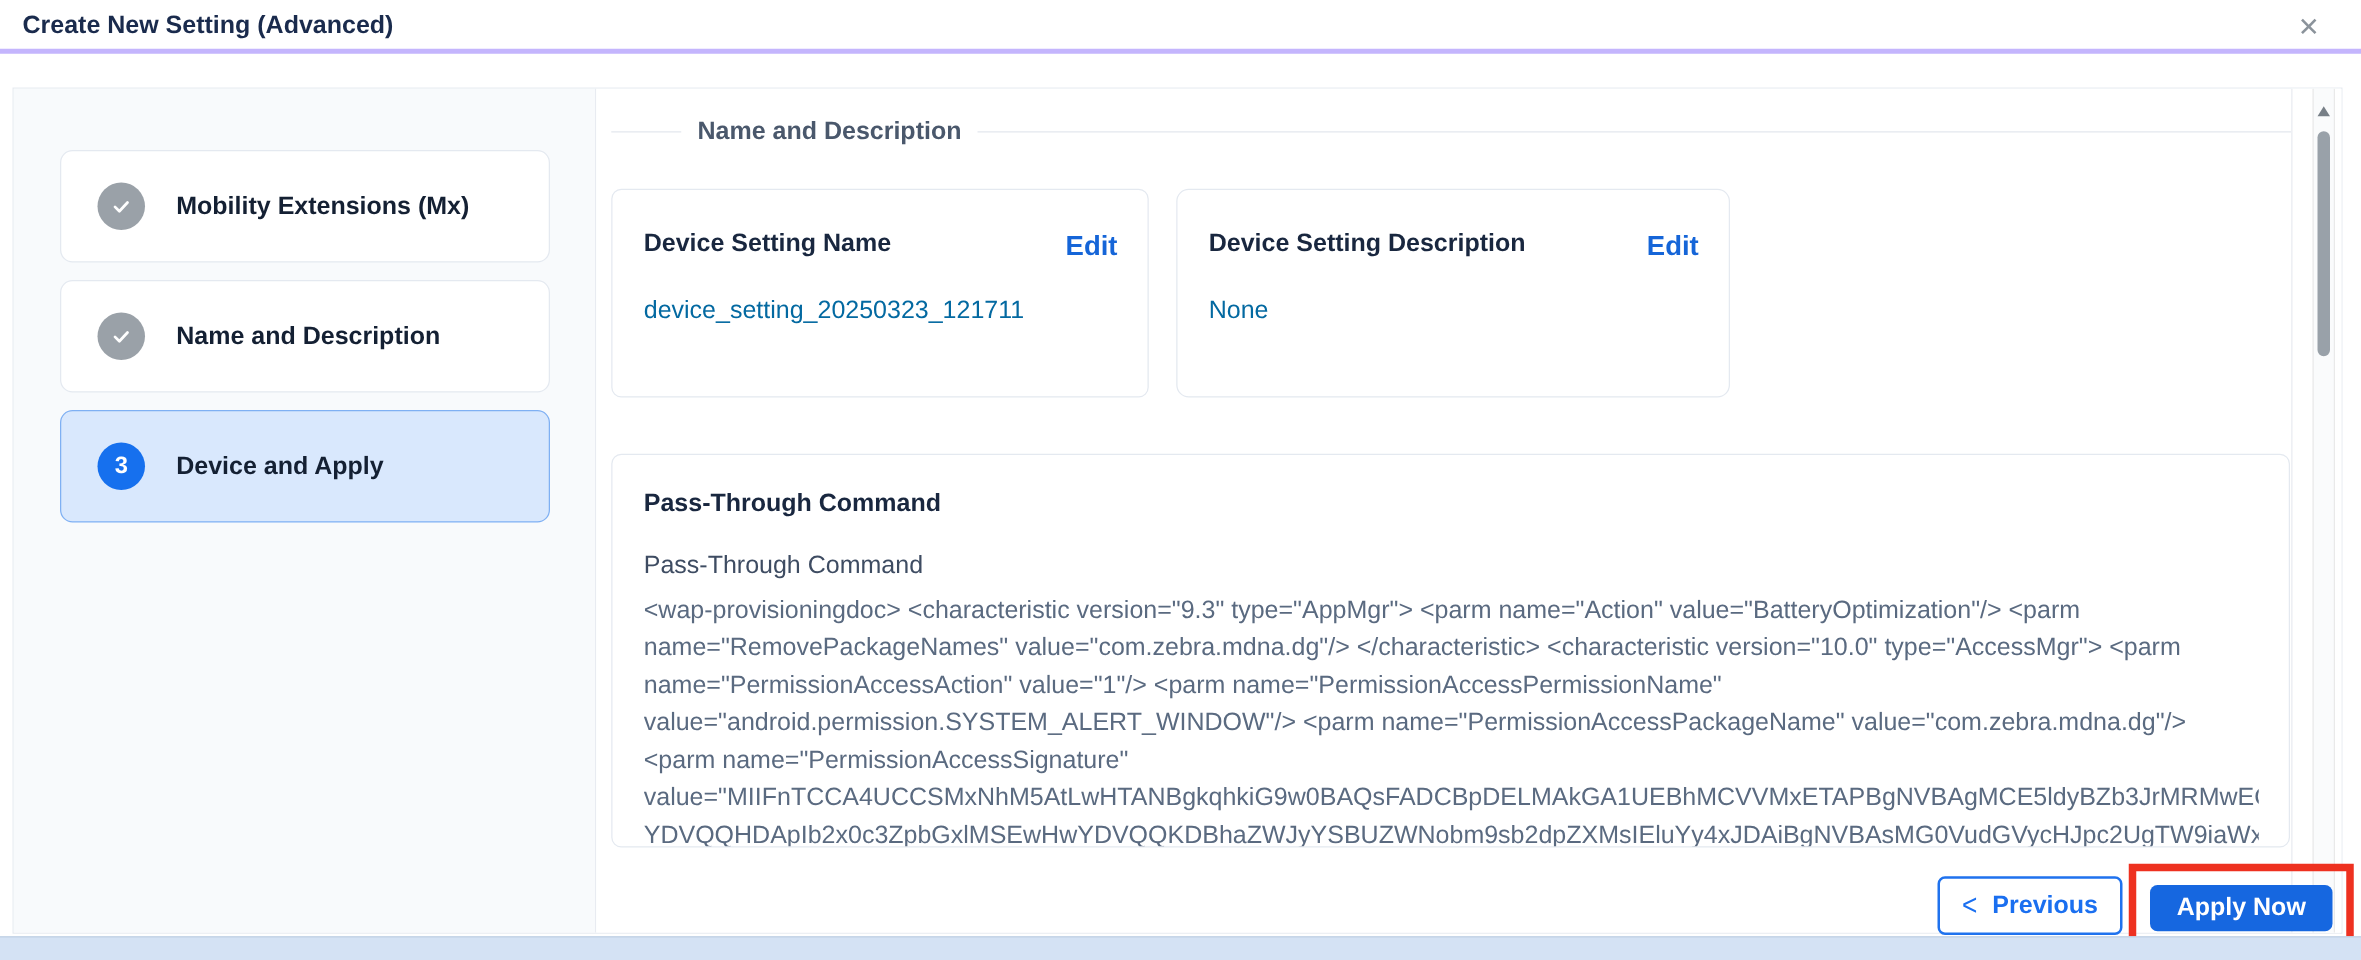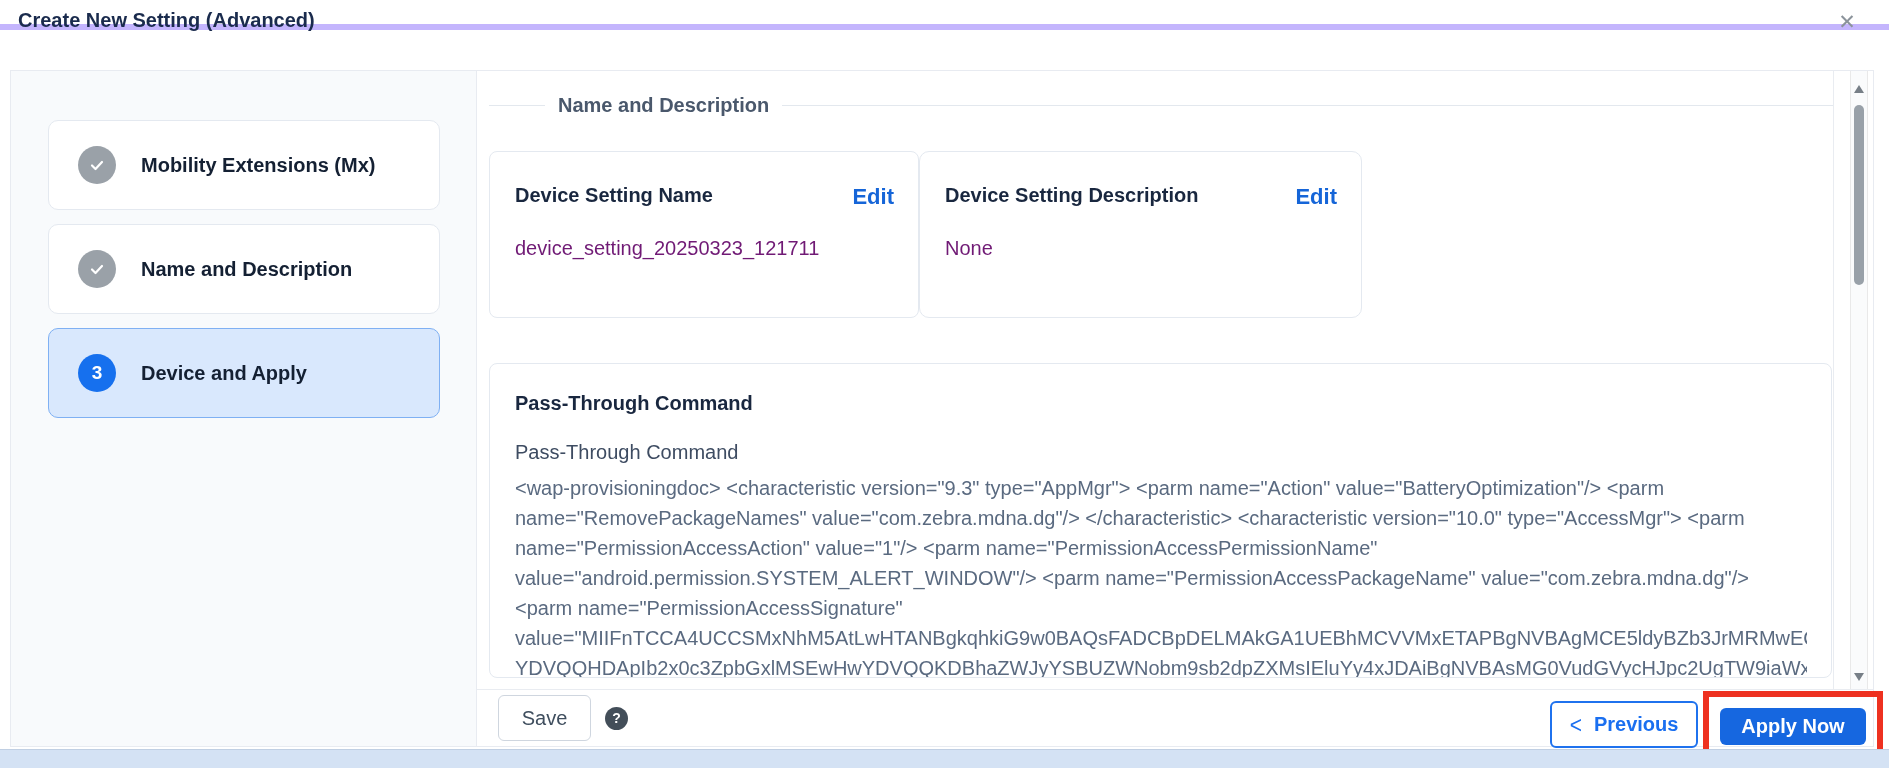--- a/index.html
+++ b/index.html
@@ -1,19 +1,19 @@
 <!DOCTYPE html>
 <html><head>
 <meta charset="utf-8">
 <style>
   * { margin:0; padding:0; box-sizing:border-box; }
   html,body { width:1889px; height:768px; background:#fff; overflow:hidden;
     font-family:"Liberation Sans","DejaVu Sans",sans-serif; }
-  .header { position:absolute; left:0; top:0; width:1889px; height:30px;
-    border-bottom:6px solid #c4b5fd; background:#fff; }
+  .header { position:absolute; left:0; top:0; width:1889px; height:43px;
+    border-bottom:4px solid #c4b5fd; background:#fff; }
   .header-title { position:absolute; left:18px; top:9px; font-size:20px; font-weight:bold; color:#1a2b4d; }
   .close-btn { position:absolute; right:26px; top:6px; width:32px; height:32px; display:flex;
     align-items:center; justify-content:center; font-size:21px; color:#8b939b; cursor:pointer; }
 
   .main { position:absolute; left:10px; top:70px; width:1864px; height:677px;
     border:1px solid #e8ebf1; display:flex; background:#fff; }
 
   
   .sidebar { width:466px; background:#f8fafc; border-right:1px solid #e8ebf1; padding:49px 39px 0 37px; }
   .step-card { width:392px; height:90px; background:#fff; border:1px solid #e4e9f0; border-radius:10px;
@@ -28,28 +28,28 @@
   
   .content { flex:1; display:flex; flex-direction:column; background:#fff; }
   .content-top { flex:1; display:flex; min-height:0; }
   .scroll-inner { flex:1; padding-left:12px; overflow:hidden; }
 
   .legend-row { margin-top:22px; display:flex; align-items:center; height:24px; }
   .legend-line-left { width:56px; height:1px; background:#e3e8ee; }
   .legend-text { padding:0 13px; font-size:20px; font-weight:bold; color:#4a586c; }
   .legend-line-right { flex:1; height:1px; background:#e3e8ee; }
 
-  .cards-row { margin-top:34px; display:flex; }
+  .cards-row { margin-top:34px; display:flex; gap:22px; }
   .info-card { border:1px solid #e4e9f0; border-radius:8px; height:167px; padding:32px 24px 0 25px; background:#fff; }
   .info-card.w1 { width:430px; }
   .info-card.w2 { width:443px;border-radius:10px; }
   .card-head { display:flex; justify-content:space-between; align-items:flex-start; }
   .card-title { font-size:20px; font-weight:bold; color:#19273f; }
   .edit-link { font-size:22px; font-weight:bold; color:#1565d8; cursor:pointer; }
-  .card-value { margin-top:27px; font-size:20px; color:#701a75; }
+  .card-value { margin-top:27px; font-size:20px; color:#0369a1; }
 
   .pt-card { margin-top:45px; width:1343px; height:315px; border:1px solid #e4e9f0; border-radius:8px;
     padding:28px 24px 0 25px; overflow:hidden; background:#fff; }
   .pt-title { font-size:20px; font-weight:bold; color:#19273f; }
   .pt-subtitle { margin-top:26px; font-size:20px; color:#3e4c62; }
   .pt-command { margin-top:9px; }
   .pt-line { font-size:20px; line-height:30px; color:#5a6a80; white-space:pre; overflow:hidden; }
 
   
   .scroll-gutter { width:40px; position:relative; border-left:1px solid #e9ecf1; background:#fff; }
@@ -160,24 +160,20 @@
 
       <div class="scroll-gutter">
         <div class="sb-track">
           <div class="sb-up"></div>
           <div class="sb-thumb"></div>
           <div class="sb-down"></div>
         </div>
       </div>
     </div>
 
-    <div class="footer">
-      <button class="save-btn">Save</button>
-      <div class="help-circle">?</div>
-    </div>
   </div>
 </div>
 
 <div class="prev-btn">
   <span class="prev-chevron">&lt;</span>
   <span class="prev-label">Previous</span>
 </div>
 
 <div class="red-highlight">
   <button class="apply-btn">Apply Now</button>

